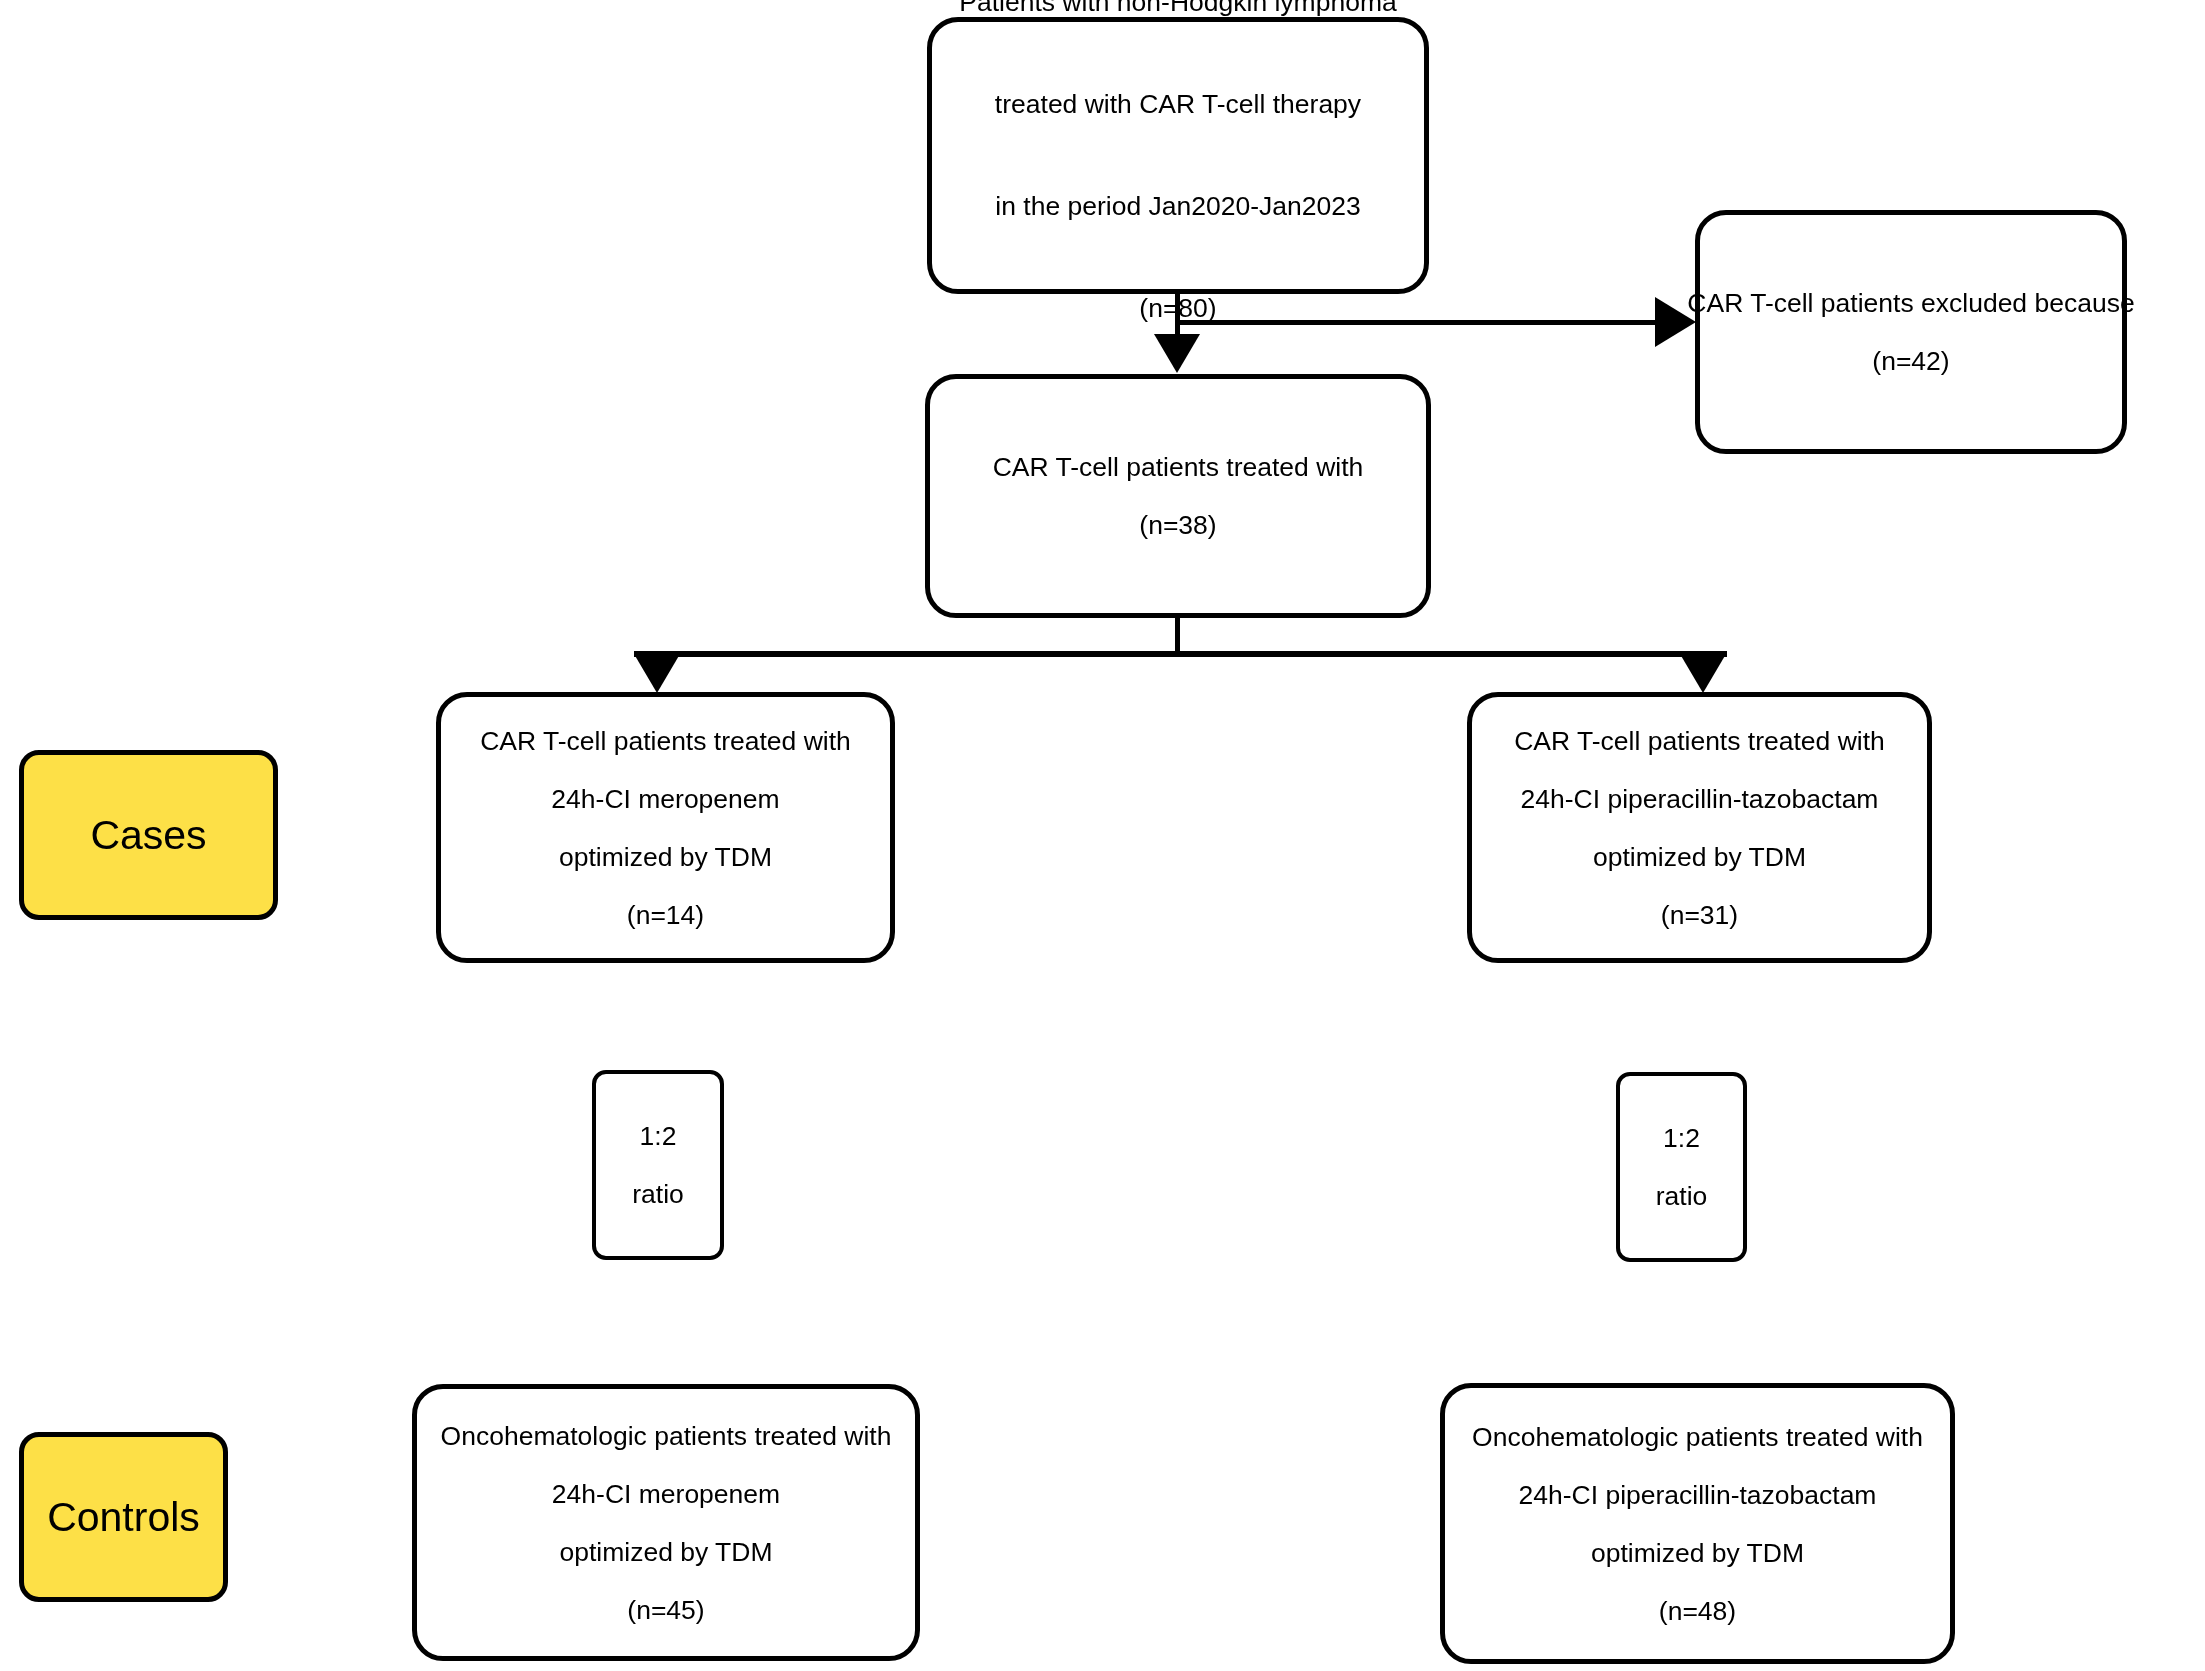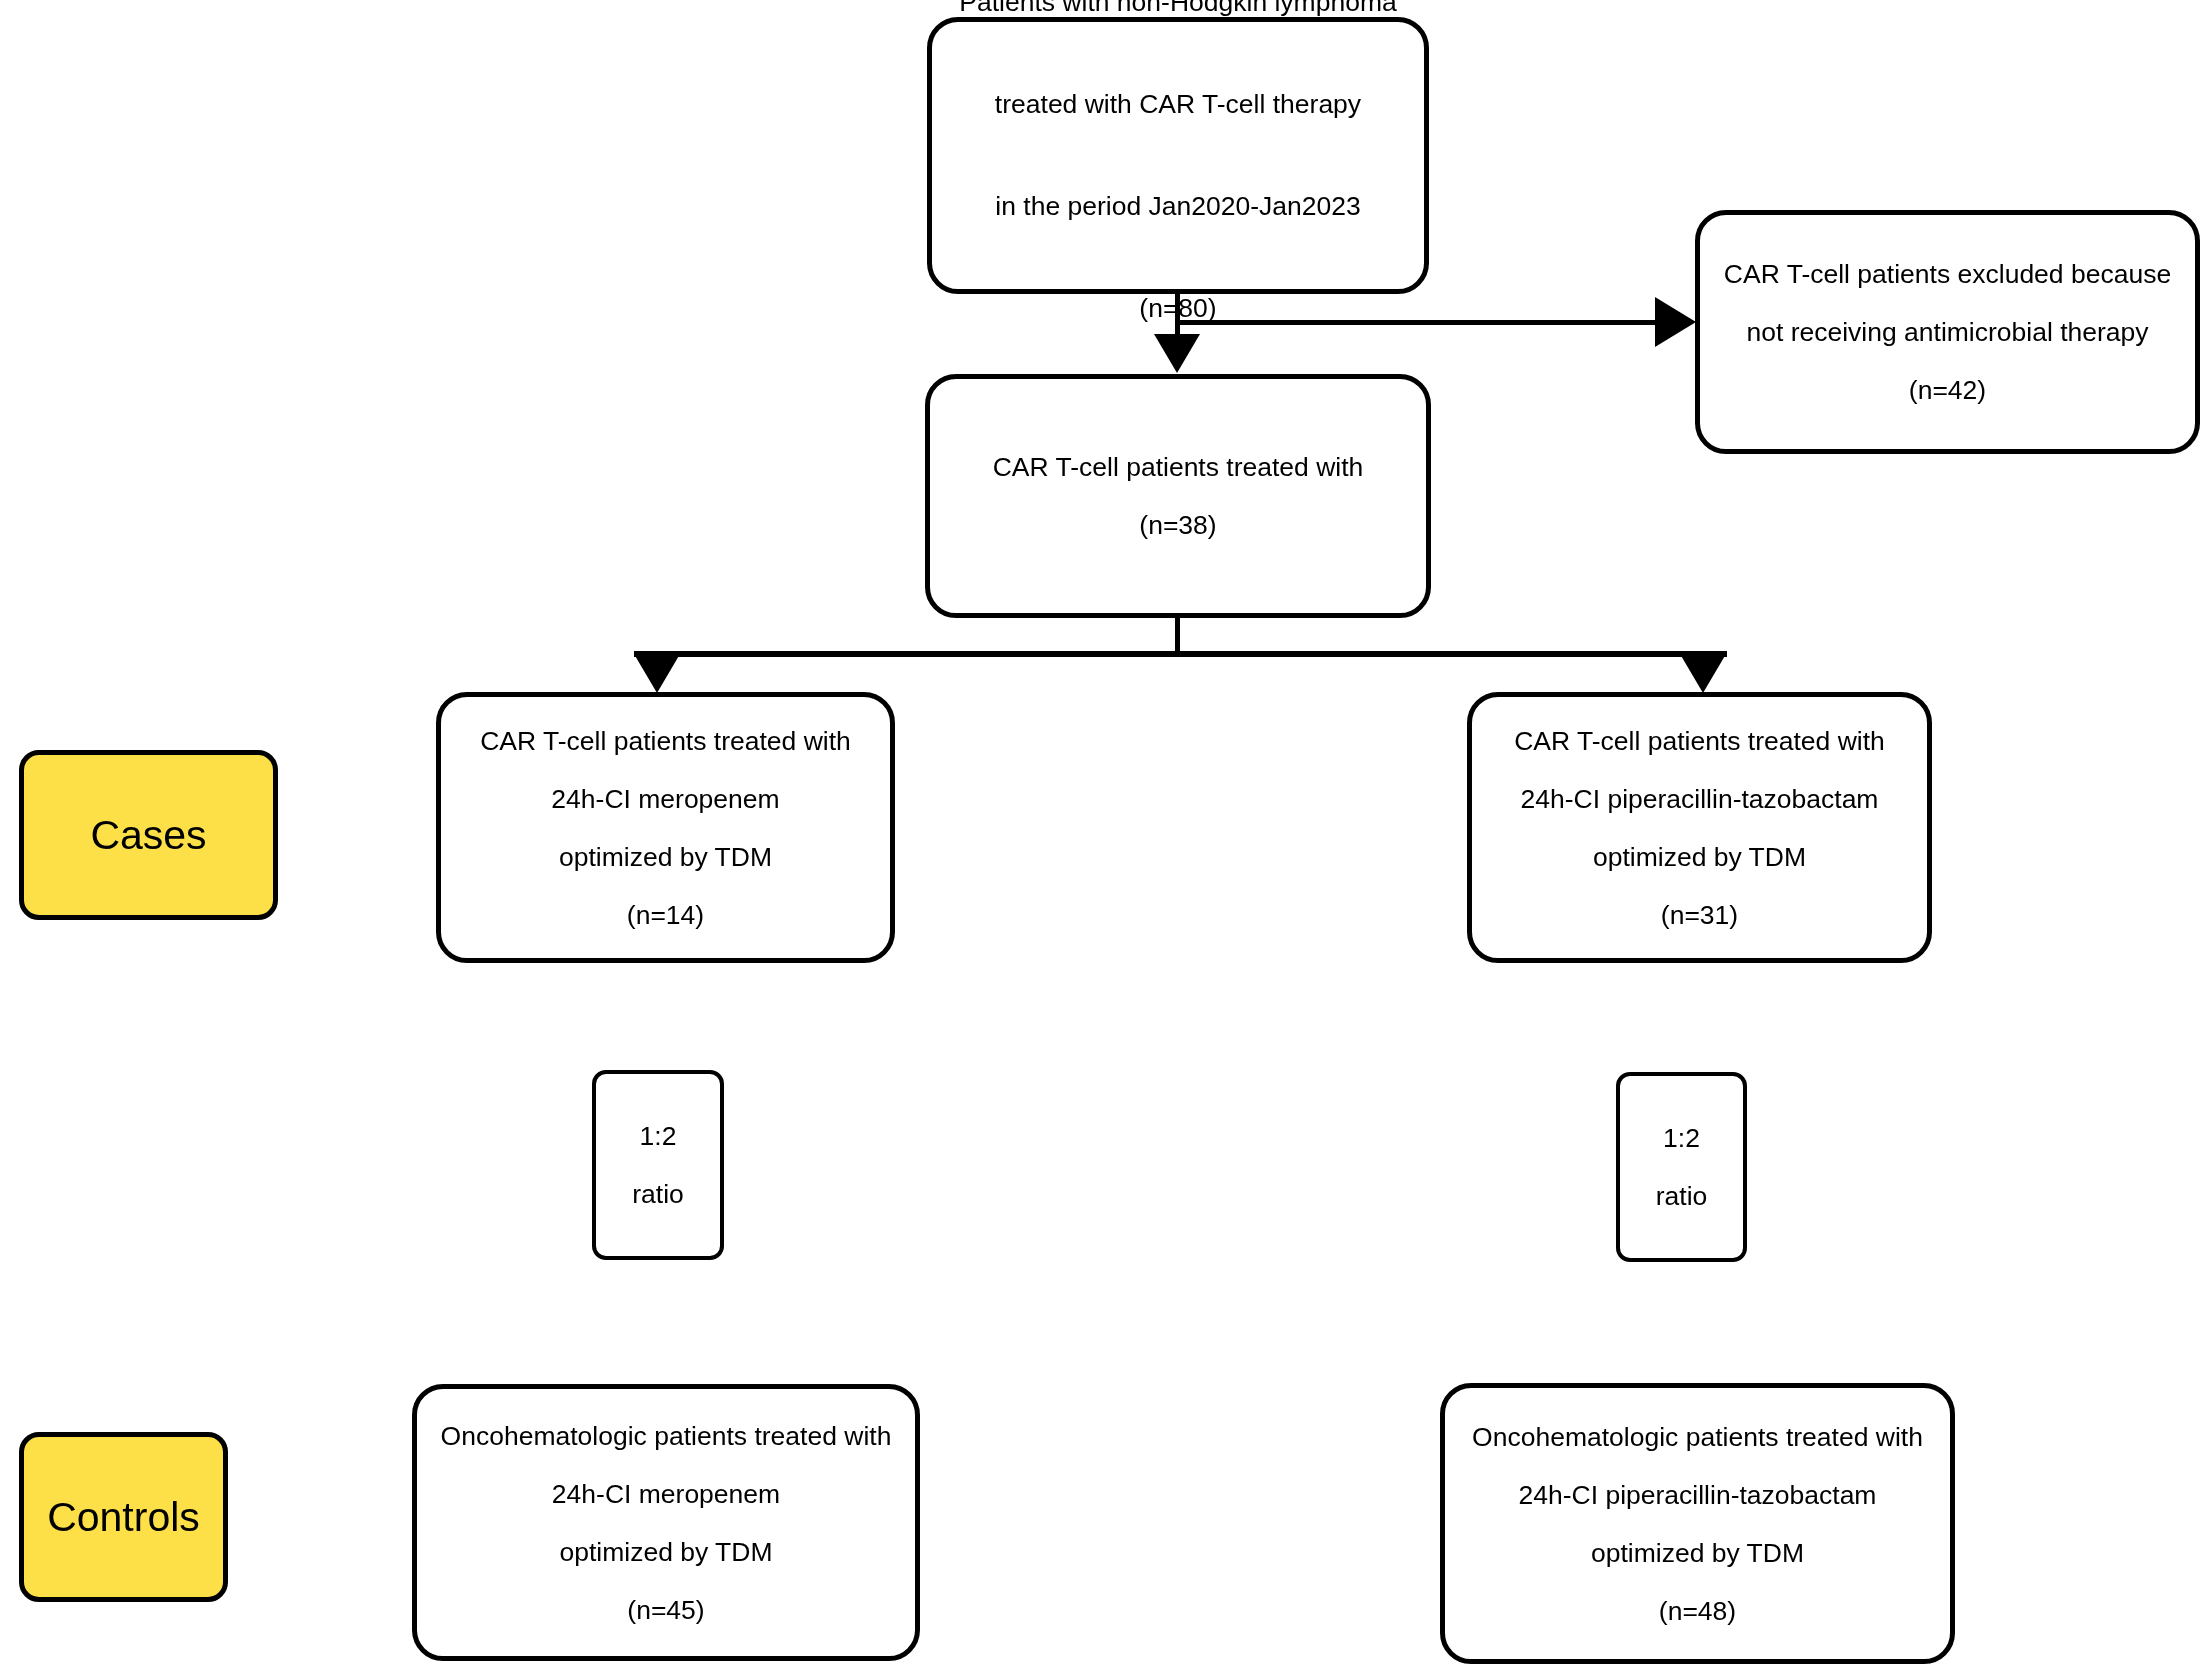--- a/index.html
+++ b/index.html
@@ -45,21 +45,21 @@
     border-top:39px solid #000;
   }
   .arrow-right{
     border-top:25px solid transparent;
     border-bottom:25px solid transparent;
     border-left:41px solid #000;
   }
 
   
   #top-box        {left:927px; top:16.5px;   width:502px; height:277px;gap:44px;}
-  #excluded-box   {left:1695px; top:210px;  width:505px; height:244px;}
+  #excluded-box   {left:1695px; top:210px;  width:432px; height:244px;}
   #middle-box     {left:925px; top:374px;  width:506px; height:244px;}
   #cases-box      {left:19px;   top:750px; width:259px; height:170px;}
   #case-mero-box  {left:436px;  top:692px; width:459px; height:271px;}
   #case-pip-box   {left:1467px; top:692px; width:465px; height:271px;}
   #ratio-left-box {left:592px; top:1070px; width:132px; height:190px;}
   #ratio-right-box{left:1616px; top:1072px; width:131px; height:190px;}
   #controls-box   {left:19px;   top:1432px; width:209px; height:170px;}
   #ctrl-mero-box  {left:412px;  top:1384px; width:508px; height:277px;}
   #ctrl-pip-box   {left:1440px; top:1383px; width:515px; height:281px;}
 
@@ -89,21 +89,20 @@
 
   <div class="box" id="top-box">
     <span class="ln">Patients with non-Hodgkin lymphoma</span>
     <span class="ln">treated with CAR T-cell therapy</span>
     <span class="ln">in the period Jan2020-Jan2023</span>
     <span class="ln">(n=80)</span>
   </div>
 
   <div class="box" id="excluded-box">
     <span class="ln">CAR T-cell patients excluded because</span>
-    <span class="ln">not receiving antimicrobial therapy</span>
     <span class="ln">(n=42)</span>
   </div>
 
   <div class="box" id="middle-box">
     <span class="ln">CAR T-cell patients treated with</span>
     <span class="ln">(n=38)</span>
   </div>
 
   <div class="box gray" id="cases-box">
     <span class="ln">Cases</span>

